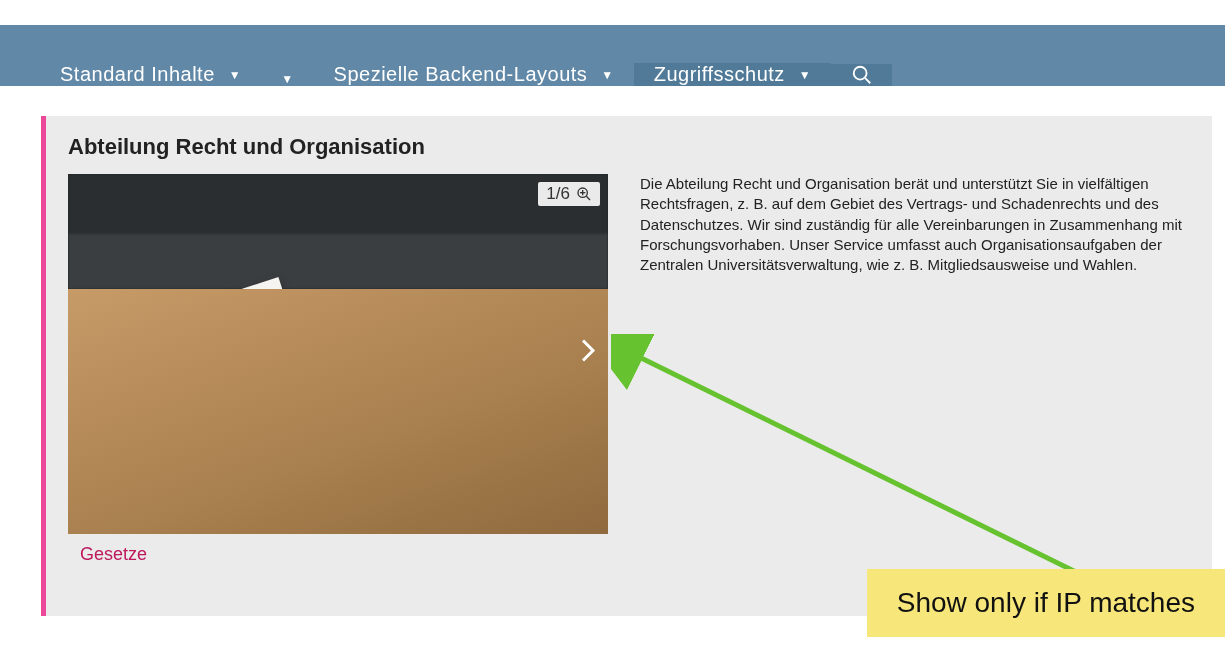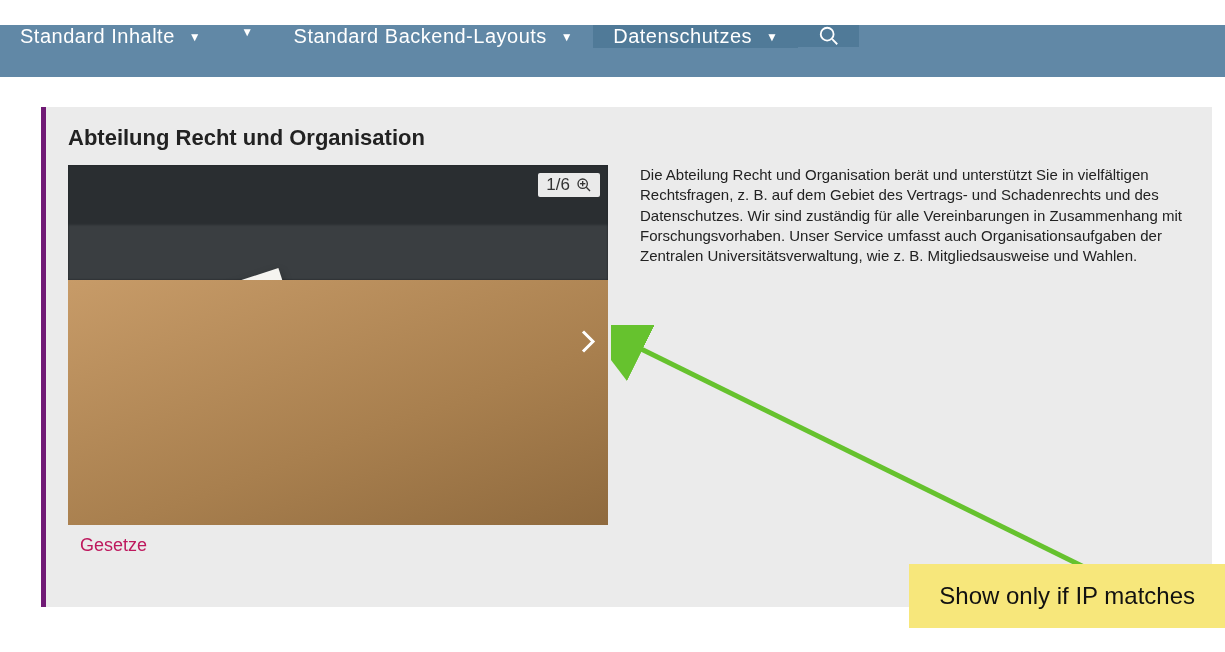--- a/index.html
+++ b/index.html
@@ -1,24 +1,24 @@
 <!DOCTYPE html>
 <html><head>
 <meta charset="utf-8">
 <style>
   html,body{margin:0;padding:0;font-family:"Segoe UI",Arial,sans-serif;background:#fff;color:#222;width:1225px;height:652px;overflow:hidden;box-sizing:border-box}
   *{box-sizing:border-box}
 
-  .navbar{height:52px;margin-top:25px;background:#6188a6;display:flex;align-items:flex-start;color:#fff;}
+  .navbar{height:61px;margin-top:25px;background:#6188a6;display:flex;align-items:flex-end;color:#fff;padding-left:40px}
   .nav-item{display:flex;align-items:center;padding:0 20px;font-size:20px;letter-spacing:.5px;gap:14px;cursor:pointer}
   .nav-item.active{background:#507a98}
   .nav-item .chev{font-size:12px}
   .nav-search{width:61px;display:flex;align-items:center;justify-content:center;background:#507a98;cursor:pointer}
 
-  .card-wrap{margin:30px 13px 0 41px;height:500px;position:relative;background:#ebebeb;border-left:5px solid #701a75;padding:18px 22px 24px 22px}
+  .card-wrap{margin:30px 13px 0 41px;height:500px;position:relative;background:#ebebeb;border-left:5px solid #ec4899;padding:18px 22px 24px 22px}
   .card-title{font-size:22px;font-weight:700;color:#222;margin:0 0 14px 0}
   .columns{display:flex;gap:32px}
   .gallery-col{width:540px;flex:none}
   .text-col{flex:1;font-size:15px;line-height:1.35;color:#222}
 
   .gallery{position:relative;width:540px;height:360px;background:#84cc16;overflow:hidden}
   .badge{position:absolute;top:8px;right:8px;background:rgba(255,255,255,.9);color:#333;padding:2px 8px;font-size:17px;display:flex;align-items:center;gap:6px;border-radius:2px}
   .arrow{position:absolute;top:50%;right:10px;transform:translateY(-50%);color:#fff;font-size:26px;cursor:pointer;text-shadow:0 0 4px rgba(0,0,0,.6)}
   .caption{margin-top:10px;font-size:18px;color:#be185d;padding-left:12px}
 
@@ -30,41 +30,41 @@
   .paper h6{margin:0 0 4px 0;font-size:9px;letter-spacing:.5px;color:#444;text-align:center;font-weight:600}
   .paper .lines{background:repeating-linear-gradient(#f5f4f0,#f5f4f0 5px,#d8d7d3 5px,#d8d7d3 6px)}
   .p1{width:200px;height:160px;top:130px;left:40px;transform:rotate(-18deg)}
   .p1 .lines{height:120px;margin-top:10px}
   .p2{width:200px;height:200px;top:150px;left:170px;transform:rotate(-4deg)}
   .p2 .lines{height:148px;margin-top:8px}
   .p3{width:210px;height:210px;top:150px;left:330px;transform:rotate(9deg)}
   .p3 h6{text-align:left;font-weight:700;font-size:11px}
   .p3 .lines{height:150px;margin-top:6px}
 
-  .callout{position:absolute;right:-13px;bottom:-21px;background:#f7e77b;padding:18px 30px;font-size:24px;color:#111}
+  .callout{position:absolute;right:-13px;bottom:-21px;background:#f7e77b;padding:18px 30px;font-size:28px;color:#111}
 
   svg.arrow-svg{position:absolute;pointer-events:none}
 </style>
 </head>
 <body>
 
 <div class="navbar">
   <div class="nav-item">
     <span>Standard Inhalte</span>
     <span class="chev">▼</span>
   </div>
   <div class="nav-item">
     <span class="chev">▼</span>
   </div>
   <div class="nav-item">
-    <span>Standard Backend-Layouts</span>
+    <span>Spezielle Backend-Layouts</span>
     <span class="chev">▼</span>
   </div>
   <div class="nav-item active">
-    <span>Datenschutzes</span>
+    <span>Zugriffsschutz</span>
     <span class="chev">▼</span>
   </div>
   <div class="nav-search">
     <svg width="22" height="22" viewBox="0 0 24 24" fill="none" stroke="#fff" stroke-width="2">
         <circle cx="10" cy="10" r="7"></circle>
         <line x1="21" y1="21" x2="15.5" y2="15.5"></line>
       </svg>
   </div>
 </div>
 

